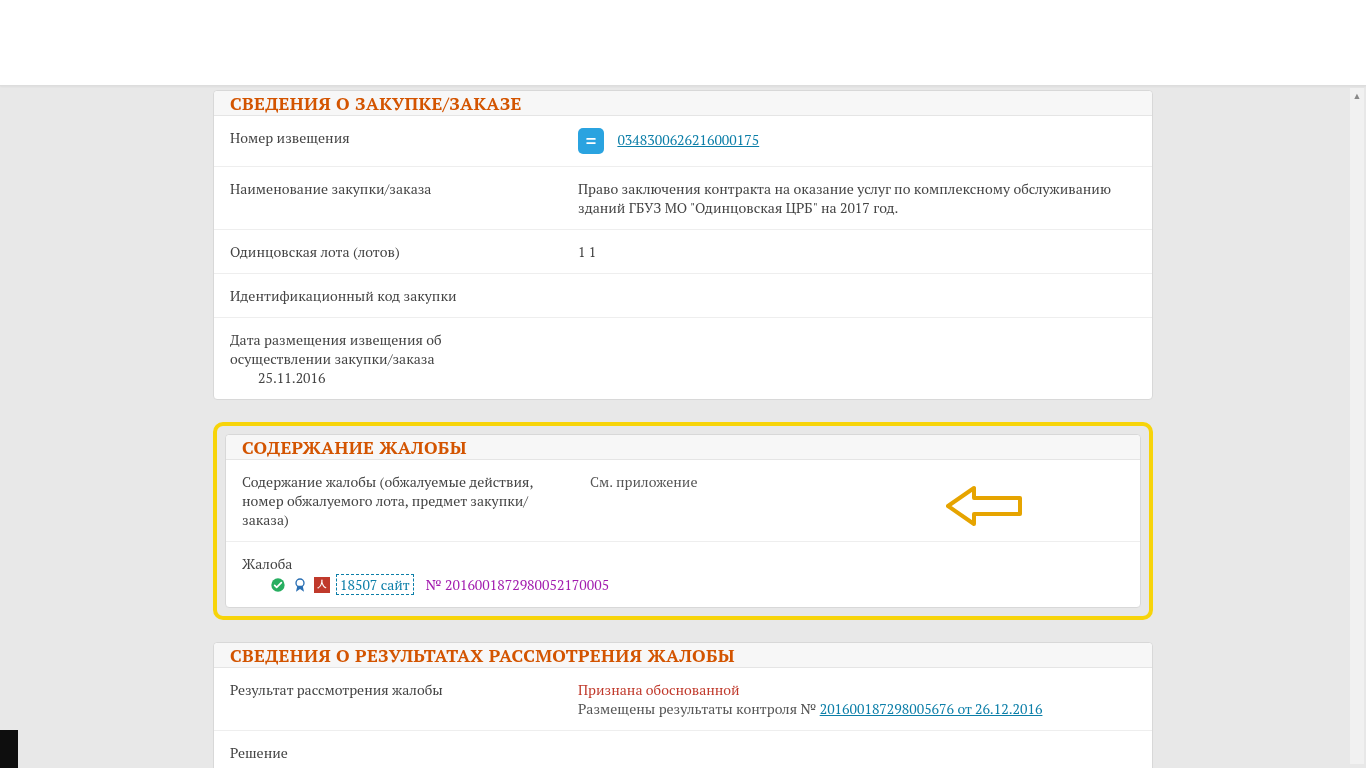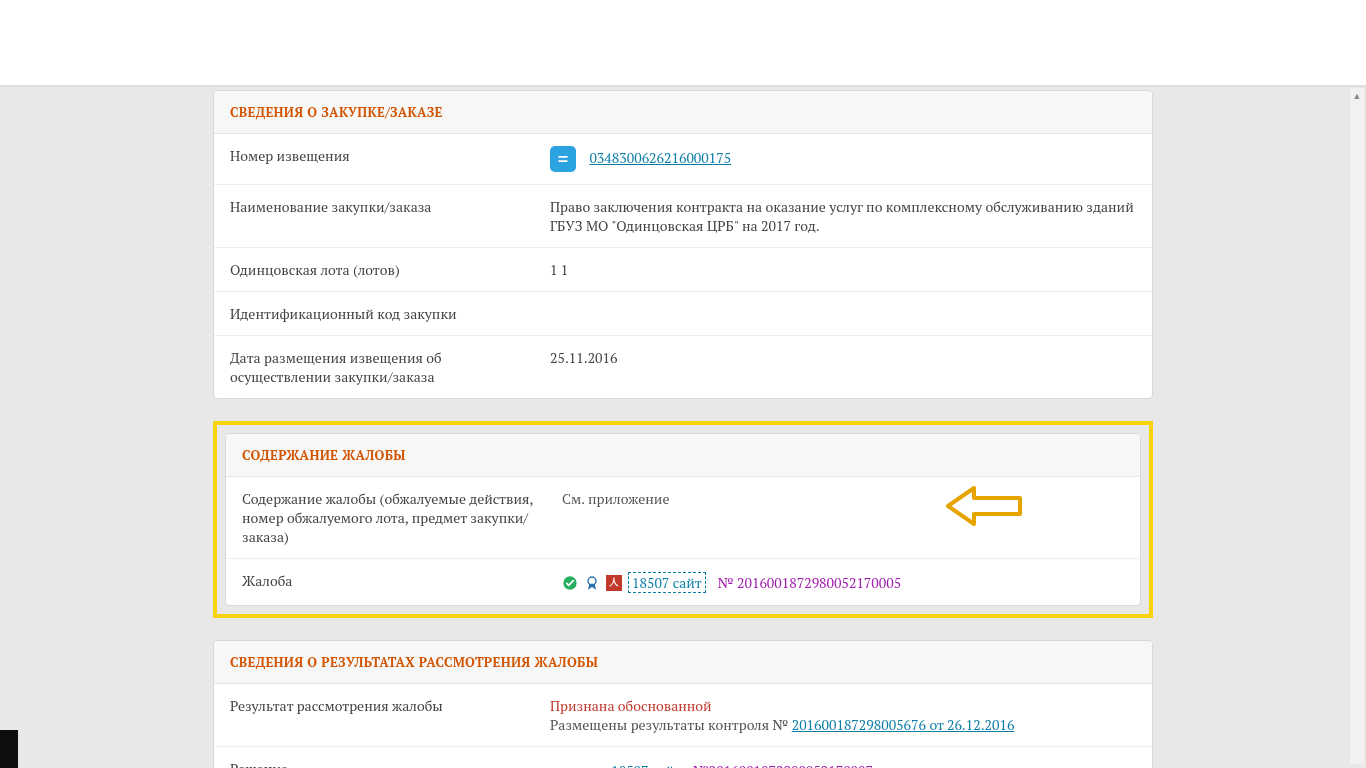--- a/index.html
+++ b/index.html
@@ -33,63 +33,64 @@
   }
   .card {
     background: #fff;
     border: 1px solid #d8d8d8;
     border-radius: 4px;
     margin-bottom: 22px;
   }
   .card-header {
     background: #f7f7f7;
     border-bottom: 1px solid #e5e5e5;
-    padding: 12px 16px;
+    padding: 0 16px;
     color: #d35400;
-    font-size: 13px;
+    font-size: 18px;
     font-weight: bold;
     letter-spacing: 0.3px;
     border-radius: 4px 4px 0 0;
   }
   .card-row {
     display: flex;
     border-bottom: 1px solid #eee;
     padding: 12px 16px;
     align-items: flex-start;
   }
-  .card-row:last-child { border-bottom: none; }
+  .card-row:last-child { border-bottom: none; flex-direction: column; }
   .row-label {
     width: 320px;
     flex-shrink: 0;
     color: #444;
     padding-right: 6px;
   }
   .row-value {
     flex: 1;
     color: #444;
+    margin-left: 28px;
   }
   .ext-icon {
     display: inline-flex;
     align-items: center;
     justify-content: center;
     width: 26px; height: 26px;
     background: #2aa3e0;
     border-radius: 5px;
     color: #fff;
     margin-right: 10px;
     vertical-align: middle;
   }
   .ext-icon svg { width: 14px; height: 14px; fill: #fff; }
   a.link { color: #0b7ea8; text-decoration: underline; }
   .dashed-link { color: #0b7ea8; border: 1px dashed #0b7ea8; padding: 0 3px; text-decoration: none; }
   .result-red { color: #c0392b; }
   .muted { color: #555; }
   .highlight-frame {
     border: 4px solid #f7d40a;
-    border-radius: 0;
+    border-radius: 10px;
     padding: 8px;
     margin-bottom: 22px;
   }
   .highlight-frame .card { margin-bottom: 0; }
   .icon-row {
     display: inline-flex;
     align-items: center;
     gap: 6px;
     vertical-align: middle;
   }

